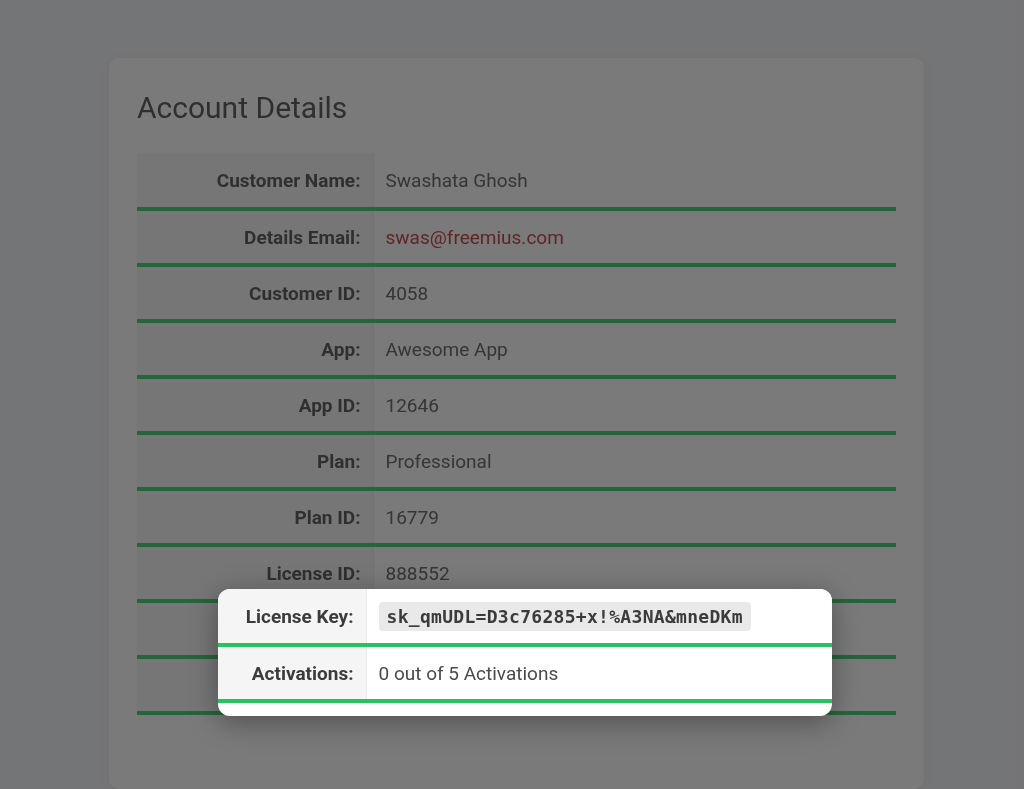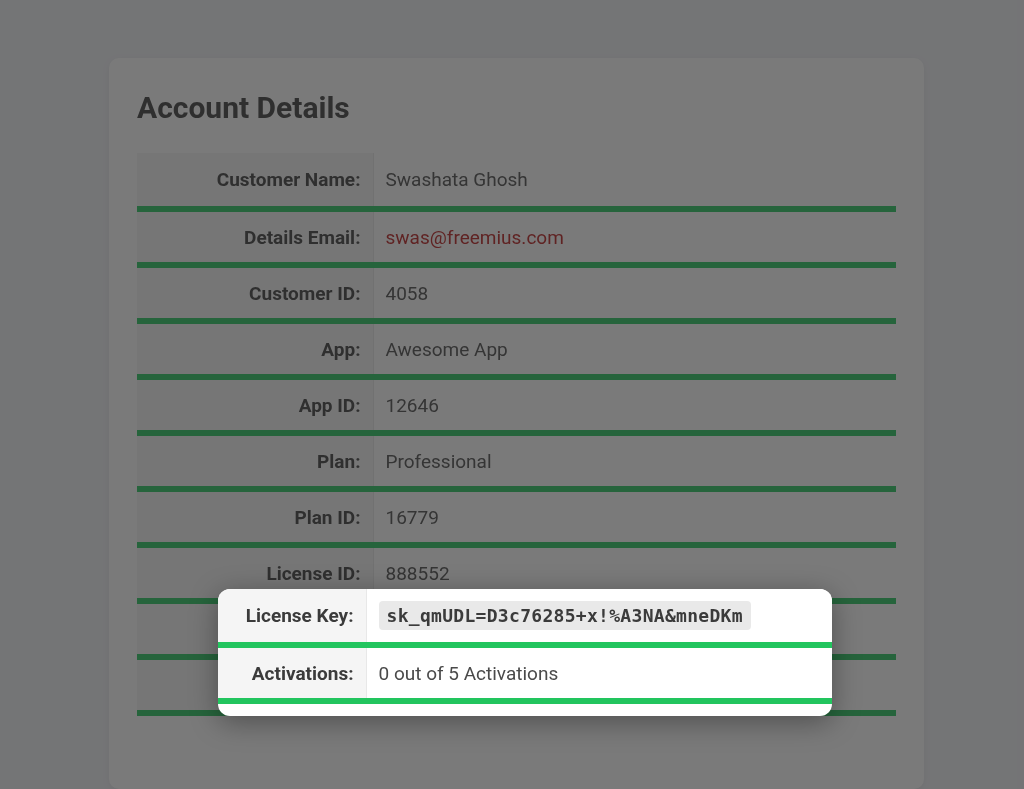--- a/index.html
+++ b/index.html
@@ -21,36 +21,36 @@
       top: 58px;
       width: 815px;
       height: 731px;
       background: #ffffff;
       border-radius: 10px;
       box-shadow: 0 2px 8px rgba(0,0,0,0.06);
       padding: 32px 28px 0 28px;
     }
     .card-title {
       font-size: 30px;
-      font-weight: 700;
+      font-weight: 400;
       color: #3b3b3b;
       margin-bottom: 28px;
     }
     .details-table {
       width: 100%;
       border-collapse: collapse;
     }
     .details-table tr {
       height: 56px;
     }
     .details-table td {
       padding: 0 12px;
       font-size: 19px;
       vertical-align: middle;
-      border-bottom: 6px solid #22c55e;
+      border-bottom: 4px solid #22c55e;
     }
     .label-cell {
       width: 236px;
       background: #f5f5f5;
       text-align: right;
       font-weight: 700;
       color: #3b3b3b;
       padding-right: 18px;
       border-right: 1px solid #e8e8e8;
     }

